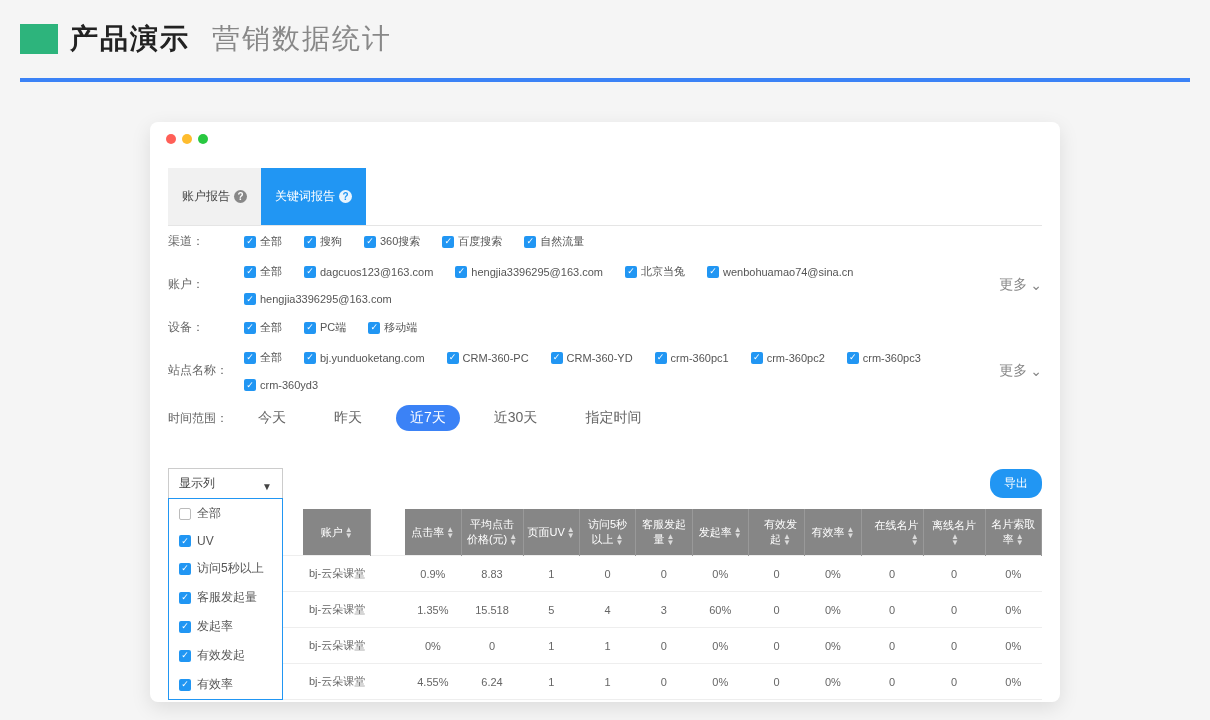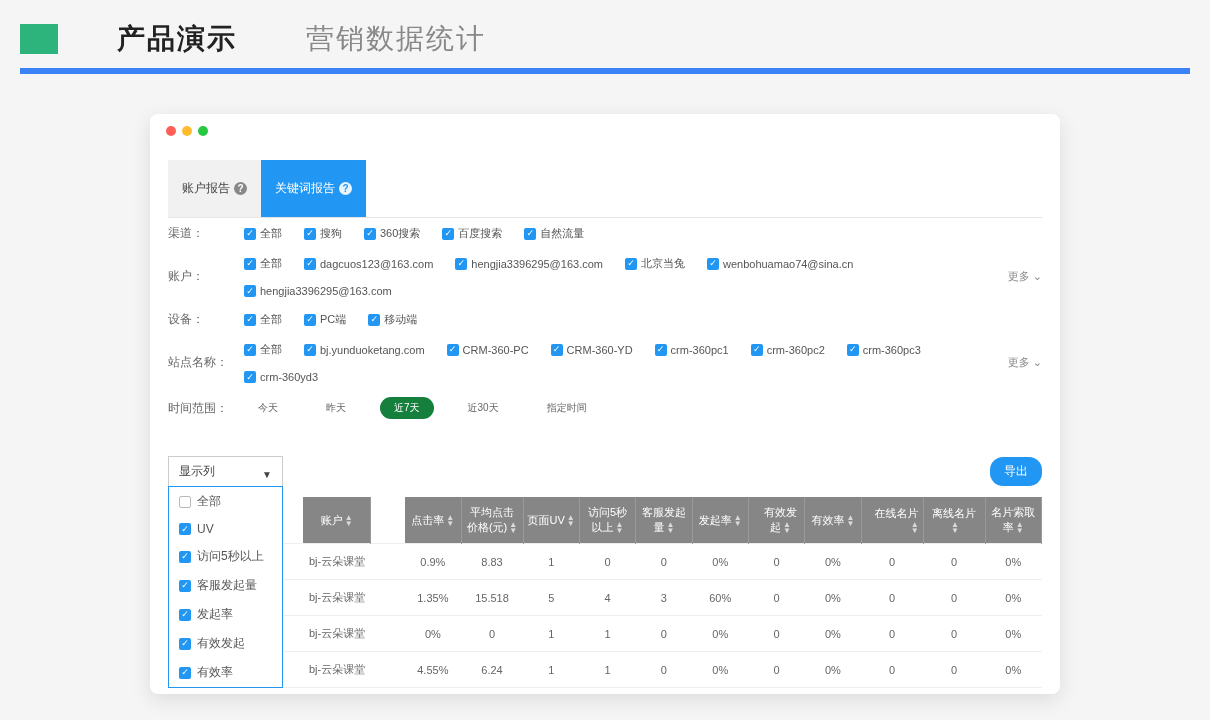--- a/index.html
+++ b/index.html
@@ -1,19 +1,19 @@
 <!DOCTYPE html>
 <html><head>
 <meta charset="utf-8">
 <style>
 * { box-sizing: border-box; margin: 0; padding: 0; }
 body { font-family: "Microsoft YaHei", Arial, sans-serif; background: #f5f5f5; width: 1210px; height: 720px; overflow: hidden; position: relative; }
 
 
-.page-header { display: flex; align-items: center; padding: 20px 0 10px 0; border-bottom: 6px solid #3b82f6; margin: 0 20px; gap: 47px; }
+.page-header { display: flex; align-items: center; padding: 20px 0 20px 0; border-bottom: 4px solid #3b82f6; margin: 0 20px; }
 .green-block { width: 38px; height: 30px; background: #2db47c; margin-right: 12px; }
 .page-title-main { font-size: 28px; font-weight: 700; color: #222; letter-spacing: 2px; }
 .page-title-sub { font-size: 28px; color: #888; margin-left: 22px; font-weight: 400; letter-spacing: 2px; }
 
 
 .app-card { background: #fff; margin: 40px 150px 0 150px; border-radius: 8px; box-shadow: 0 6px 20px rgba(0,0,0,0.1); padding: 12px 0 0 0; height: 580px; overflow: hidden; }
 .mac-dots { display: flex; gap: 6px; padding: 0 16px 14px 16px; }
 .mac-dot { width: 10px; height: 10px; border-radius: 50%; }
 .mac-red { background: #ff5f57; }
 .mac-yellow { background: #febc2e; }
@@ -32,25 +32,25 @@
 
 .filter-row { display: flex; align-items: center; padding: 7px 0; font-size: 12px; color: #555; }
 .filter-label { width: 64px; text-align: left; color: #666; flex-shrink: 0; margin-right: 12px; }
 .filter-items { display: flex; flex-wrap: wrap; gap: 14px 22px; align-items: center; flex: 1; }
 .chk-item { display: inline-flex; align-items: center; gap: 4px; font-size: 11px; color: #555; white-space: nowrap; }
 .chkbox { width: 12px; height: 12px; border-radius: 2px; display: inline-flex; align-items: center; justify-content: center; }
 .chkbox.checked { background: #2196f3; color: #fff; }
 .chkbox.checked::after { content: "✓"; font-size: 9px; line-height: 1; }
 .chkbox.unchecked { background: #fff; border: 1px solid #bbb; }
 
-.more-link { font-size: 11px; color: #888; margin-left: auto; display: flex; align-items: center; gap: 3px; cursor: pointer; }
+.more-link { font-size: 14px; color: #888; margin-left: auto; display: flex; align-items: center; gap: 3px; cursor: pointer; }
 
 .pill-group { display: flex; gap: 20px; align-items: center; }
-.pill { padding: 4px 14px; font-size: 10px; color: #666; border-radius: 14px; cursor: pointer; }
-.pill.active { background: #15803d; color: #fff; }
+.pill { padding: 4px 14px; font-size: 14px; color: #666; border-radius: 14px; cursor: pointer; }
+.pill.active { background: #3b82f6; color: #fff; }
 
 
 .mid-controls { display: flex; align-items: center; margin: 30px 0 10px 0; }
 .dropdown-container { position: relative; }
 .dropdown-trigger { width: 115px; padding: 6px 10px; border: 1px solid #ccc; font-size: 12px; color: #444; background: #fff; display: flex; justify-content: space-between; align-items: flex-end; cursor: pointer; }
 .arrow-down { font-size: 10px; }
 .export-btn { margin-left: auto; background: #2196f3; color: #fff; border: none; padding: 6px 14px; font-size: 12px; cursor: pointer; border-radius: 13px; }
 
 .dropdown-menu { position: absolute; top: 30px; left: 0; width: 115px; background: #fff; border: 1px solid #2196f3; z-index: 10; font-size: 12px; }
 .dropdown-item { padding: 6px 10px; display: flex; align-items: center; gap: 6px; color: #555; cursor: pointer; }

